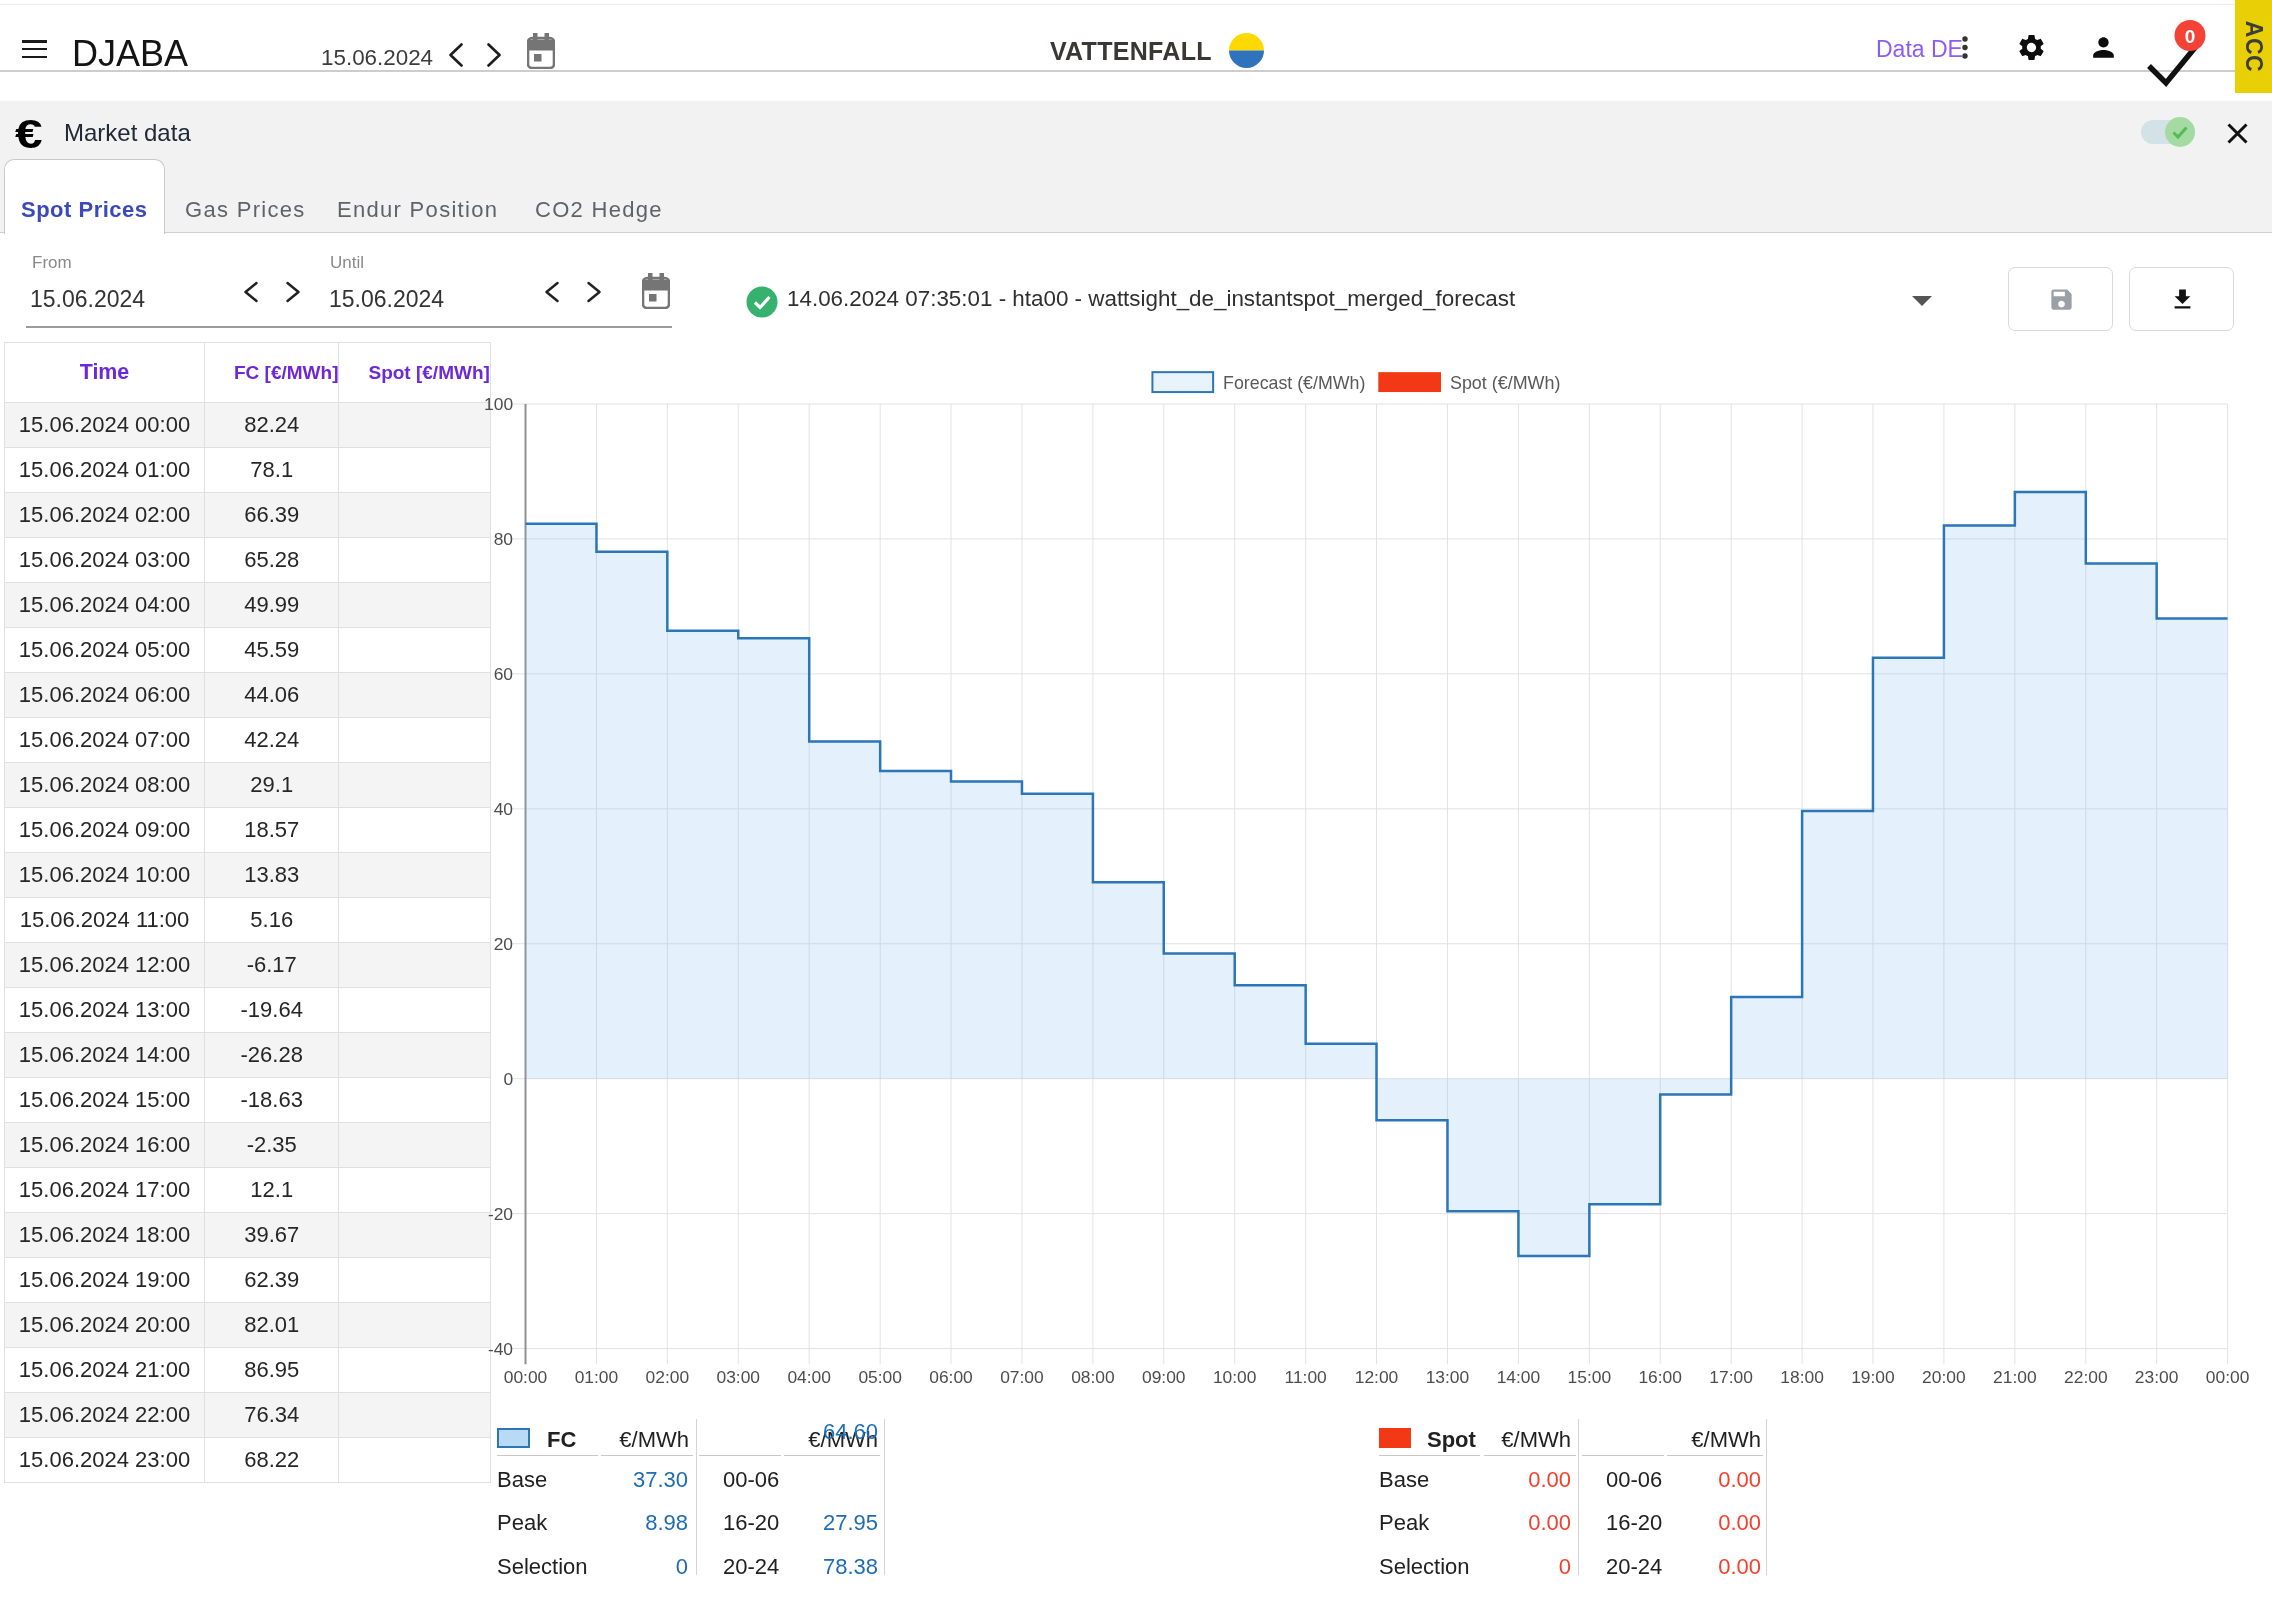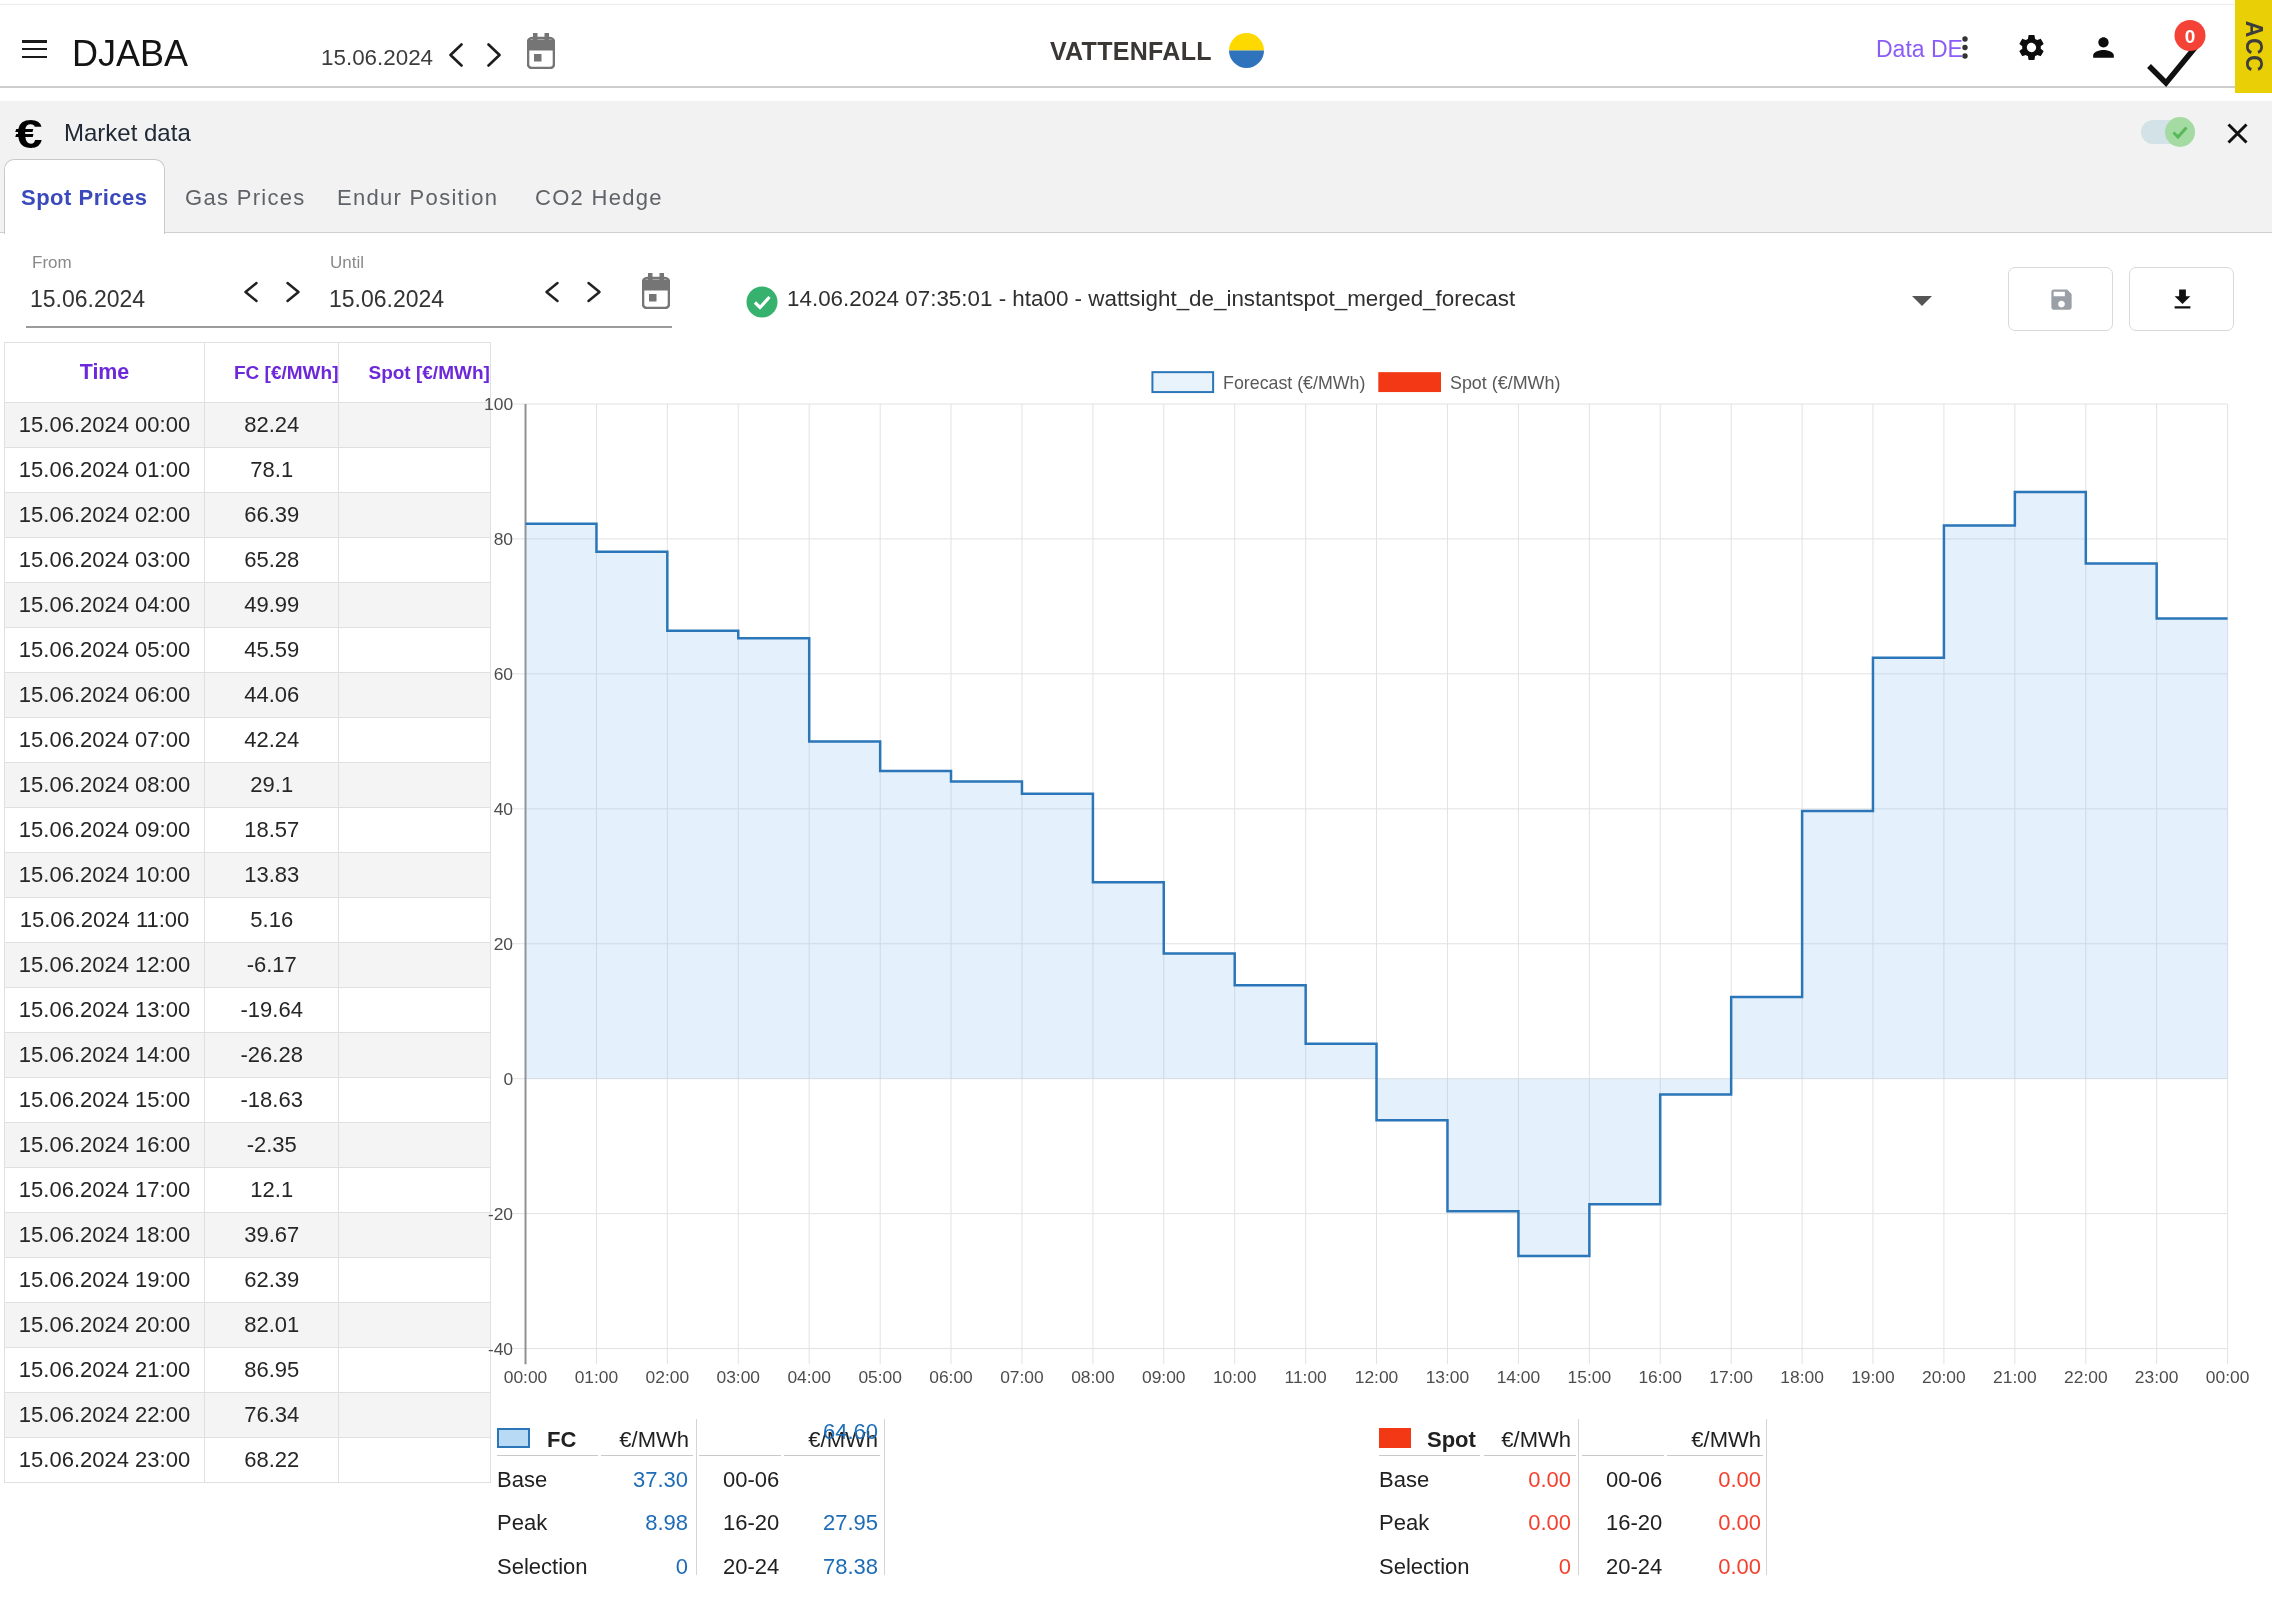--- a/index.html
+++ b/index.html
@@ -1,26 +1,26 @@
 <!DOCTYPE html>
 <html><head><meta charset="utf-8">
 <style>
 * { margin:0; padding:0; box-sizing:border-box; }
 html,body { width:2273px; height:1619px; font-family:"Liberation Sans",sans-serif; background:#fff; overflow:hidden; }
 #page { position:relative; width:2273px; height:1619px; background:#fff; }
 .abs { position:absolute; }
 
-#topbar { position:absolute; left:0; top:0; width:2273px; height:88px; background:#fff; border-bottom:2px solid #cdcdcd; }
+#topbar { position:absolute; left:0; top:0; width:2273px; height:72px; background:#fff; border-bottom:2px solid #cdcdcd; }
 #topline { position:absolute; left:0; top:4px; width:2273px; height:1px; background:#ececec; }
 #burger span { display:block; width:25px; height:2.6px; background:#1a1a1a; margin-bottom:5.2px; }
 
 #band { position:absolute; left:0; top:101px; width:2273px; height:131px; background:#f2f2f2; }
 #tabline { position:absolute; left:0; top:232px; width:2273px; height:1px; background:#cfcfcf; }
 #tabcard { position:absolute; left:4px; top:159px; width:161px; height:75px; background:#fff; border:1px solid #c9c9c9; border-bottom:none; border-radius:10px 10px 0 0; }
-.tab { position:absolute; top:185px; font-size:22px; color:#5f6368; letter-spacing:1.3px; }
+.tab { position:absolute; top:197px; font-size:22px; color:#5f6368; letter-spacing:1.3px; }
 
 #dt { position:absolute; left:4px; top:342px; border-collapse:collapse; table-layout:fixed; }
 #dt td { border:1px solid #e0e0e0; text-align:center; font-size:22px; color:#262626; height:45px; padding:0; white-space:nowrap; overflow:hidden; }
 #dt tr.h td { font-weight:bold; color:#6d28d9; height:60px; background:#fff; font-size:21.4px; }
 #dt tr.h td:nth-child(2), #dt tr.h td:nth-child(3) { font-size:19px;padding-left:29px; }
 #dt tr.z td { background:#f4f4f4; }
 #dt td:nth-child(1) { width:200px; }
 #dt td:nth-child(2) { width:115px; }
 #dt td:nth-child(3) { width:135px; }
 

